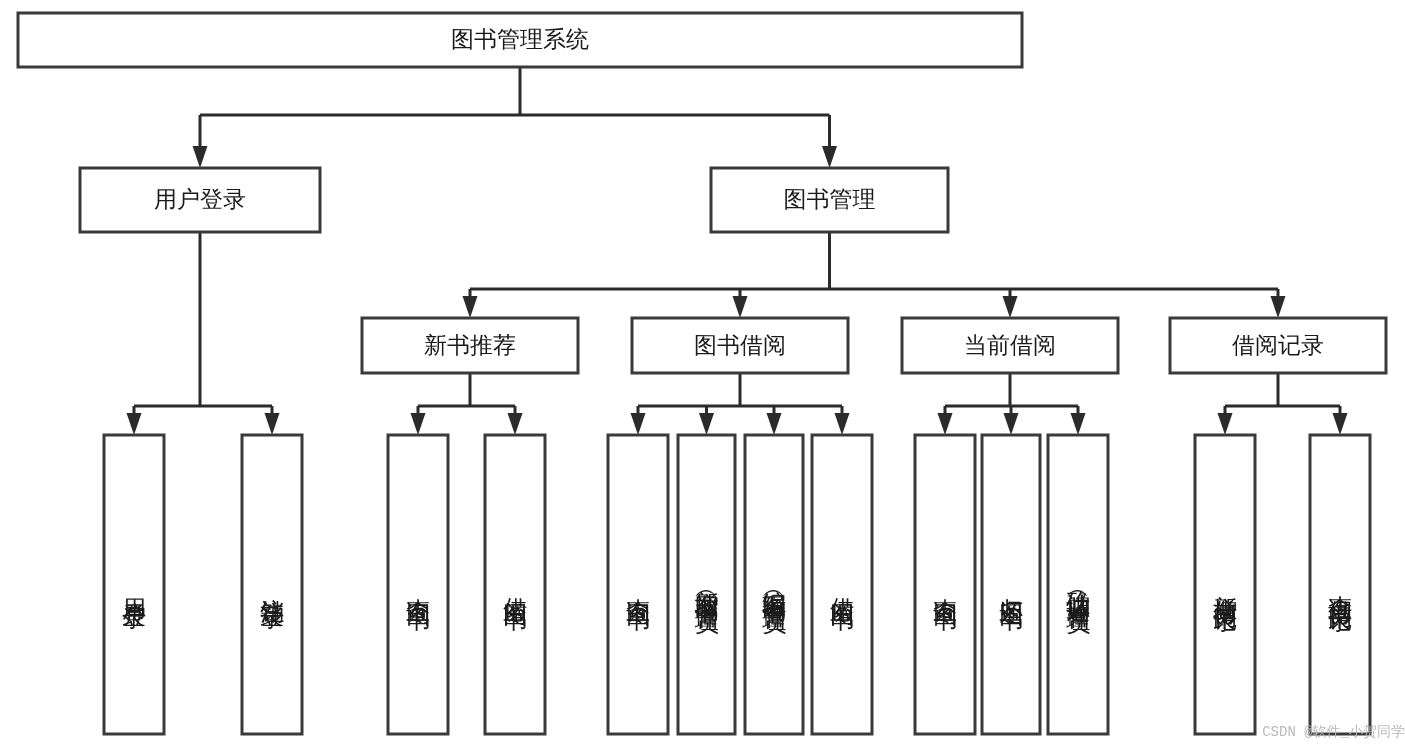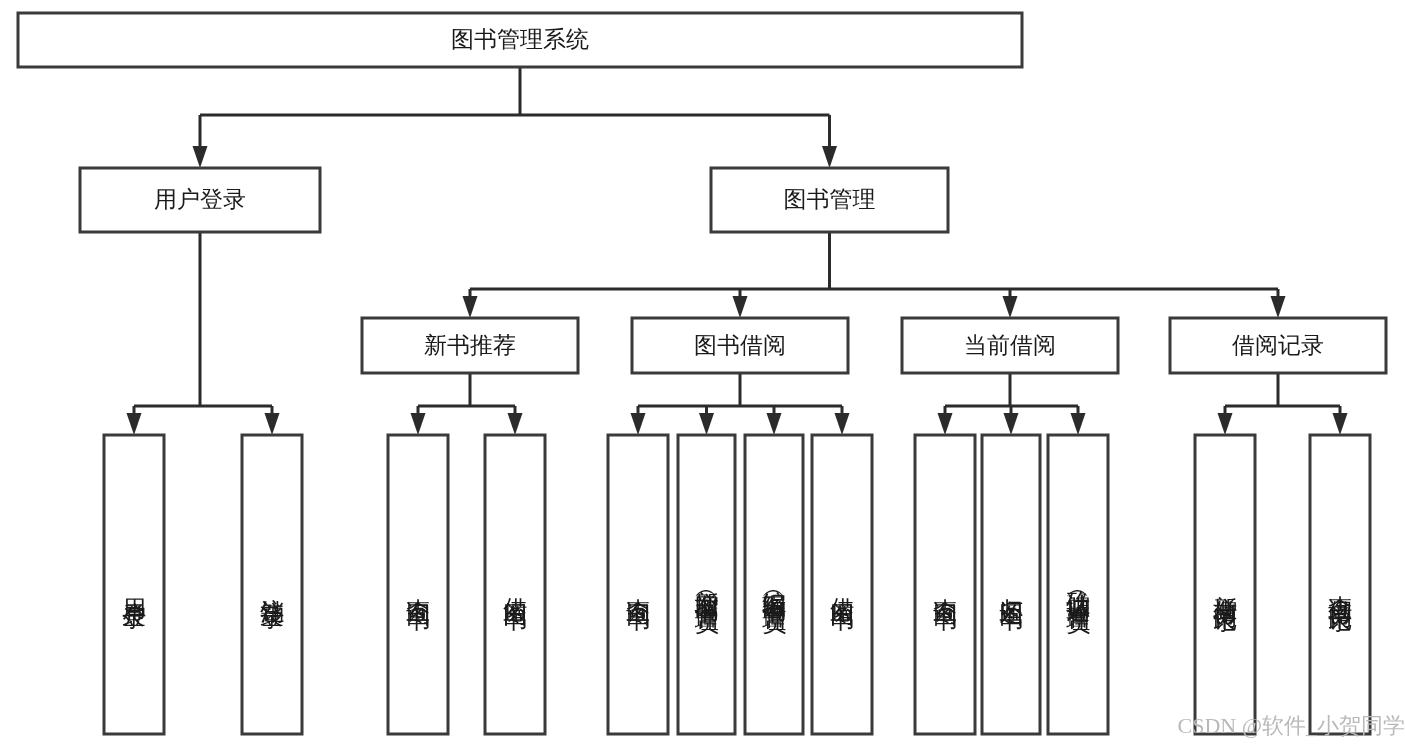--- a/index.html
+++ b/index.html
@@ -66,22 +66,22 @@
   .vlabel-wrap {
     position: absolute;
     display: flex;
     align-items: center;
     justify-content: center;
   }
   #watermark {
     position: absolute;
     right: 12px;
     bottom: 6px;
-    font-family: Liberation Serif, serif;
-    font-size: 22px;
+    font-family: Liberation Mono, monospace;
+    font-size: 14px;
     color: #b9b9b9;
     white-space: nowrap;
     user-select: none;
   }
 </style>
 </head>
 <body>
 
 <div id="stage">
 

